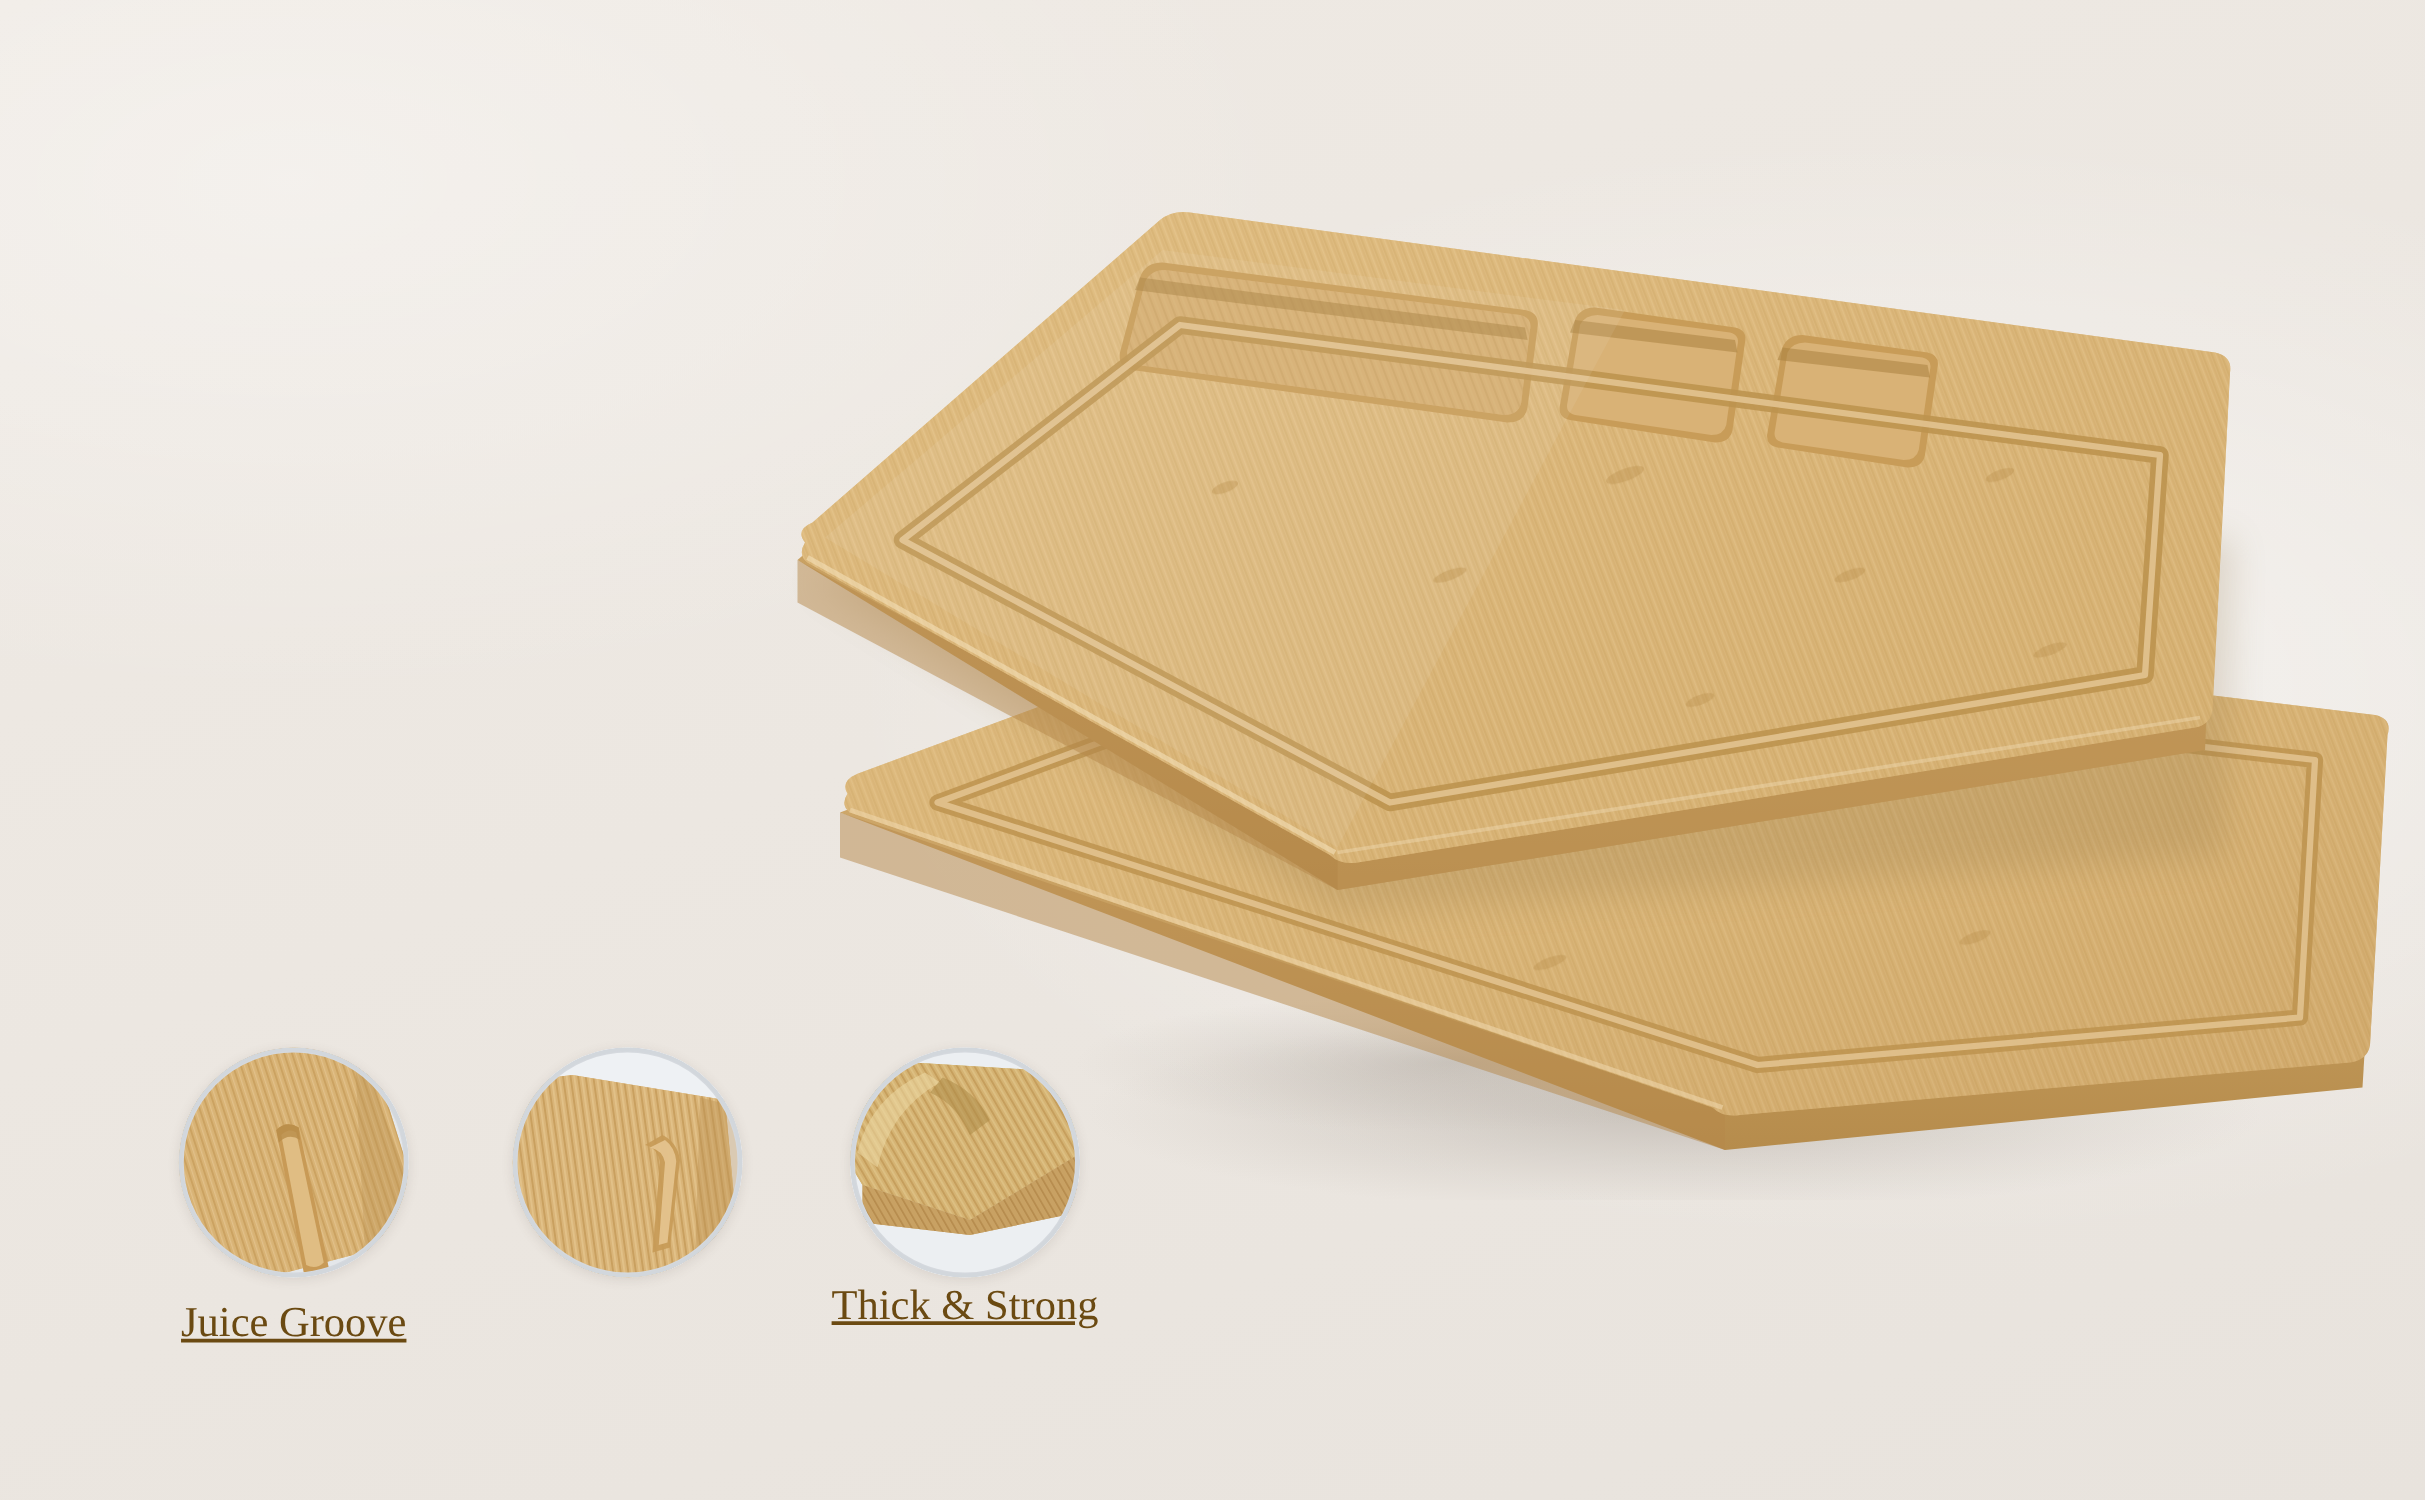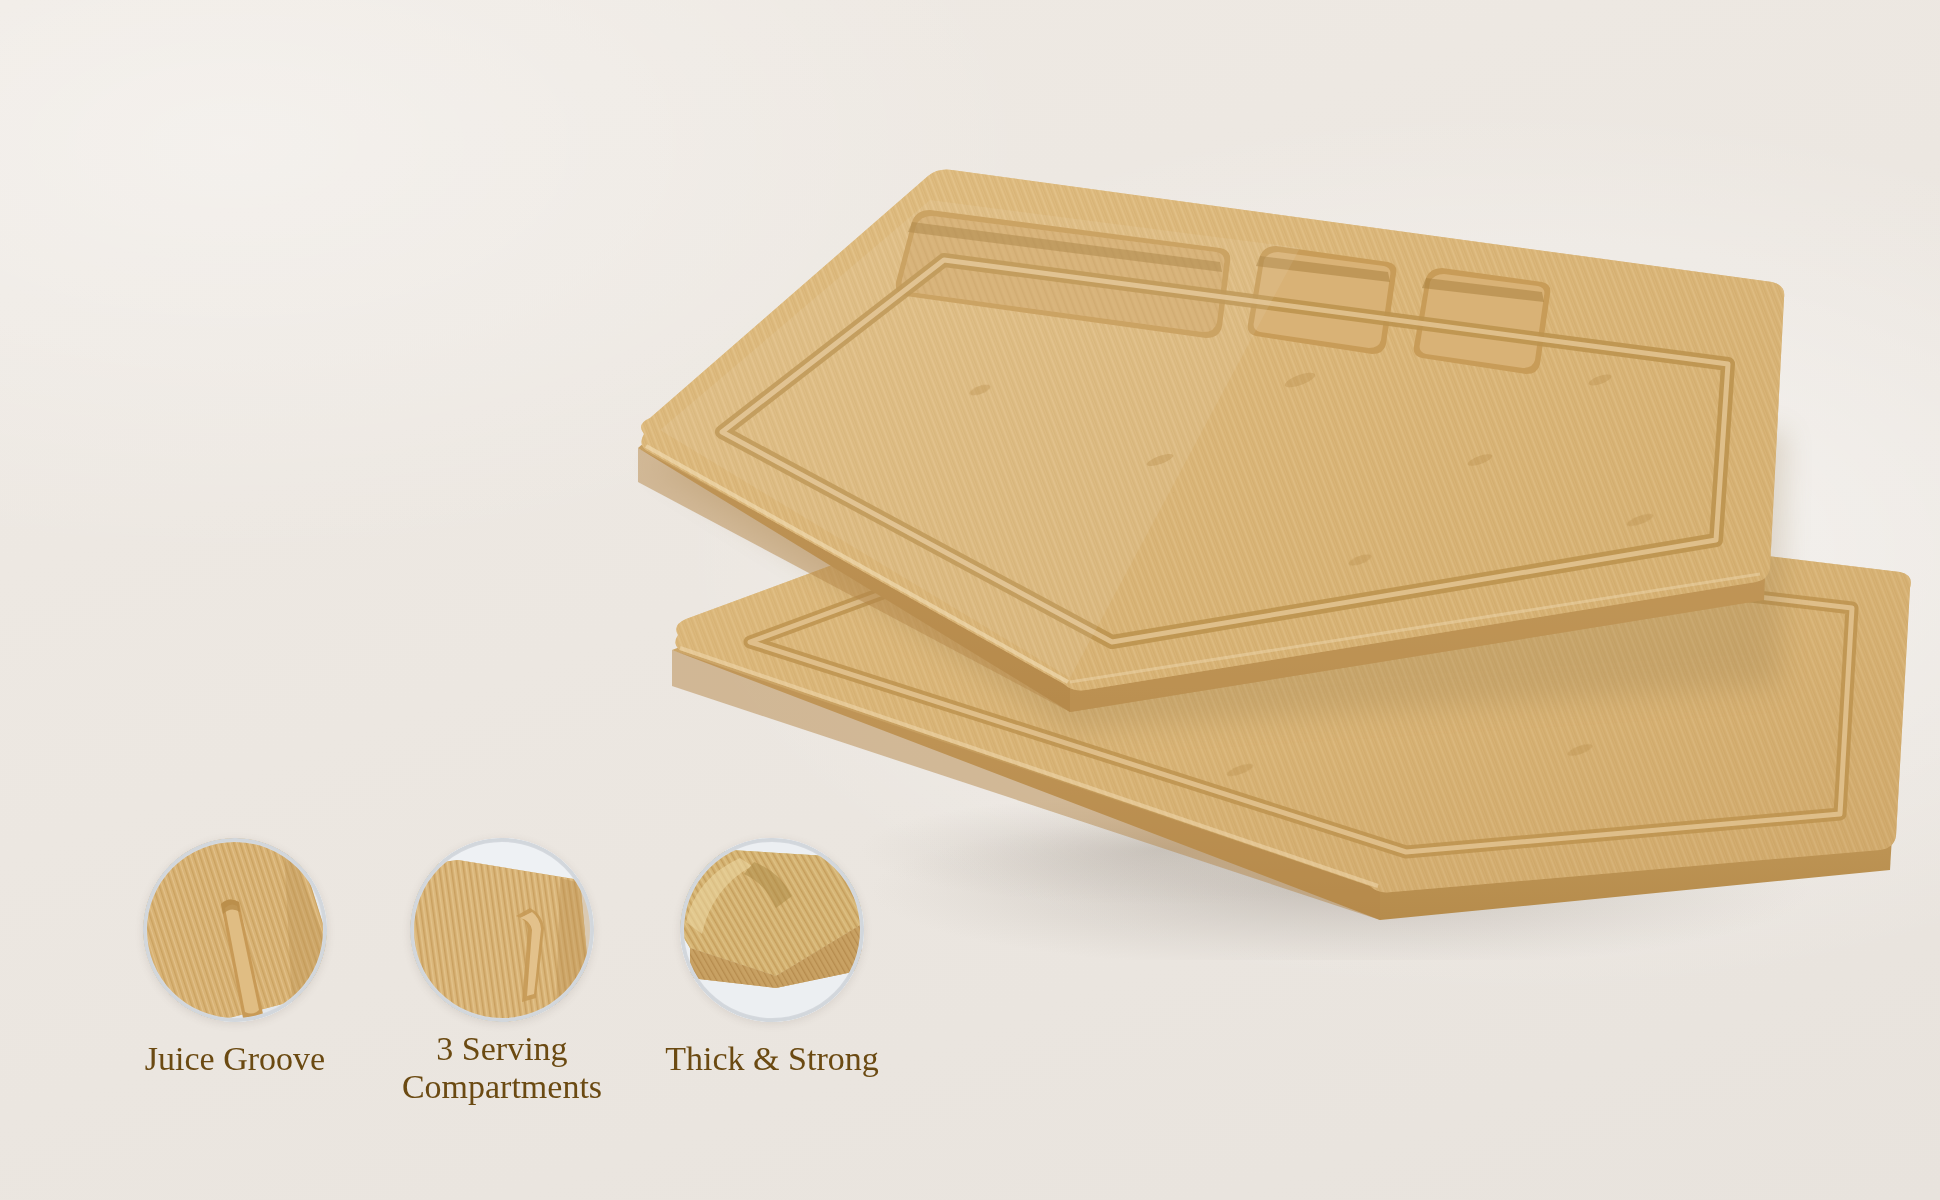--- a/index.html
+++ b/index.html
@@ -102,23 +102,24 @@
   }
   .thumb svg { display:block; width:100%; height:100%; }
 
   .feature-label {
     margin-top: 18px;
     font-family: "Liberation Serif", "DejaVu Serif", serif;
     font-size: 34px;
     line-height: 1.12;
     color: #6b4a12;
     text-align: center;
+    text-decoration: underline;
   }
   .feature:nth-child(2) .feature-label { margin-top: 8px; }
-  .feature:nth-child(3) .feature-label { margin-top: 18px; }
+  .feature:nth-child(3) .feature-label { margin-top: 4px; }
 
   
   .product {
     position: absolute;
     left: 600px;
     top: 130px;
     width: 1340px;
     height: 830px;
   }
   .product svg { display: block; width: 100%; height: 100%; }
@@ -308,24 +309,20 @@
             <path d="M -10,40 Q 20,24 48,22 L 170,42 L 180,150 L 90,196 L -10,170 Z" fill="url(#tg2)" opacity="0.9"></path>
 
             <path d="M 120,70 Q 132,76 134,90 L 126,160 L 112,164 L 118,92 Q 116,80 106,78 Z" fill="#c79a57" opacity="0.9"></path>
             <path d="M 122,74 Q 130,80 131,91 L 124,156 L 117,158 L 122,92 Q 120,82 110,80 Z" fill="#e7c894" opacity="0.85"></path>
 
             <path d="M 150,40 L 182,48 L 182,170 L 146,170 Z" fill="#bb9153" opacity="0.4"></path>
           </g>
           <circle cx="92" cy="92" r="90" fill="none" stroke="#d5d9de" stroke-width="4"></circle>
         </svg>
         <div class="ring"></div>
-      </div>
-      <div class="feature-label">
-        <div>3 Serving</div>
-        <div>Compartments</div>
       </div>
     </div>
 
     <div class="feature">
       <div class="thumb">
         <svg viewBox="0 0 184 184" xmlns="http://www.w3.org/2000/svg">
           <defs>
             <pattern id="tg3" width="6" height="6" patternUnits="userSpaceOnUse" patternTransform="rotate(-30)">
               <rect width="6" height="6" fill="#d6b476"></rect>
               <rect width="1.4" height="6" fill="#bf9352" opacity="0.8"></rect>

